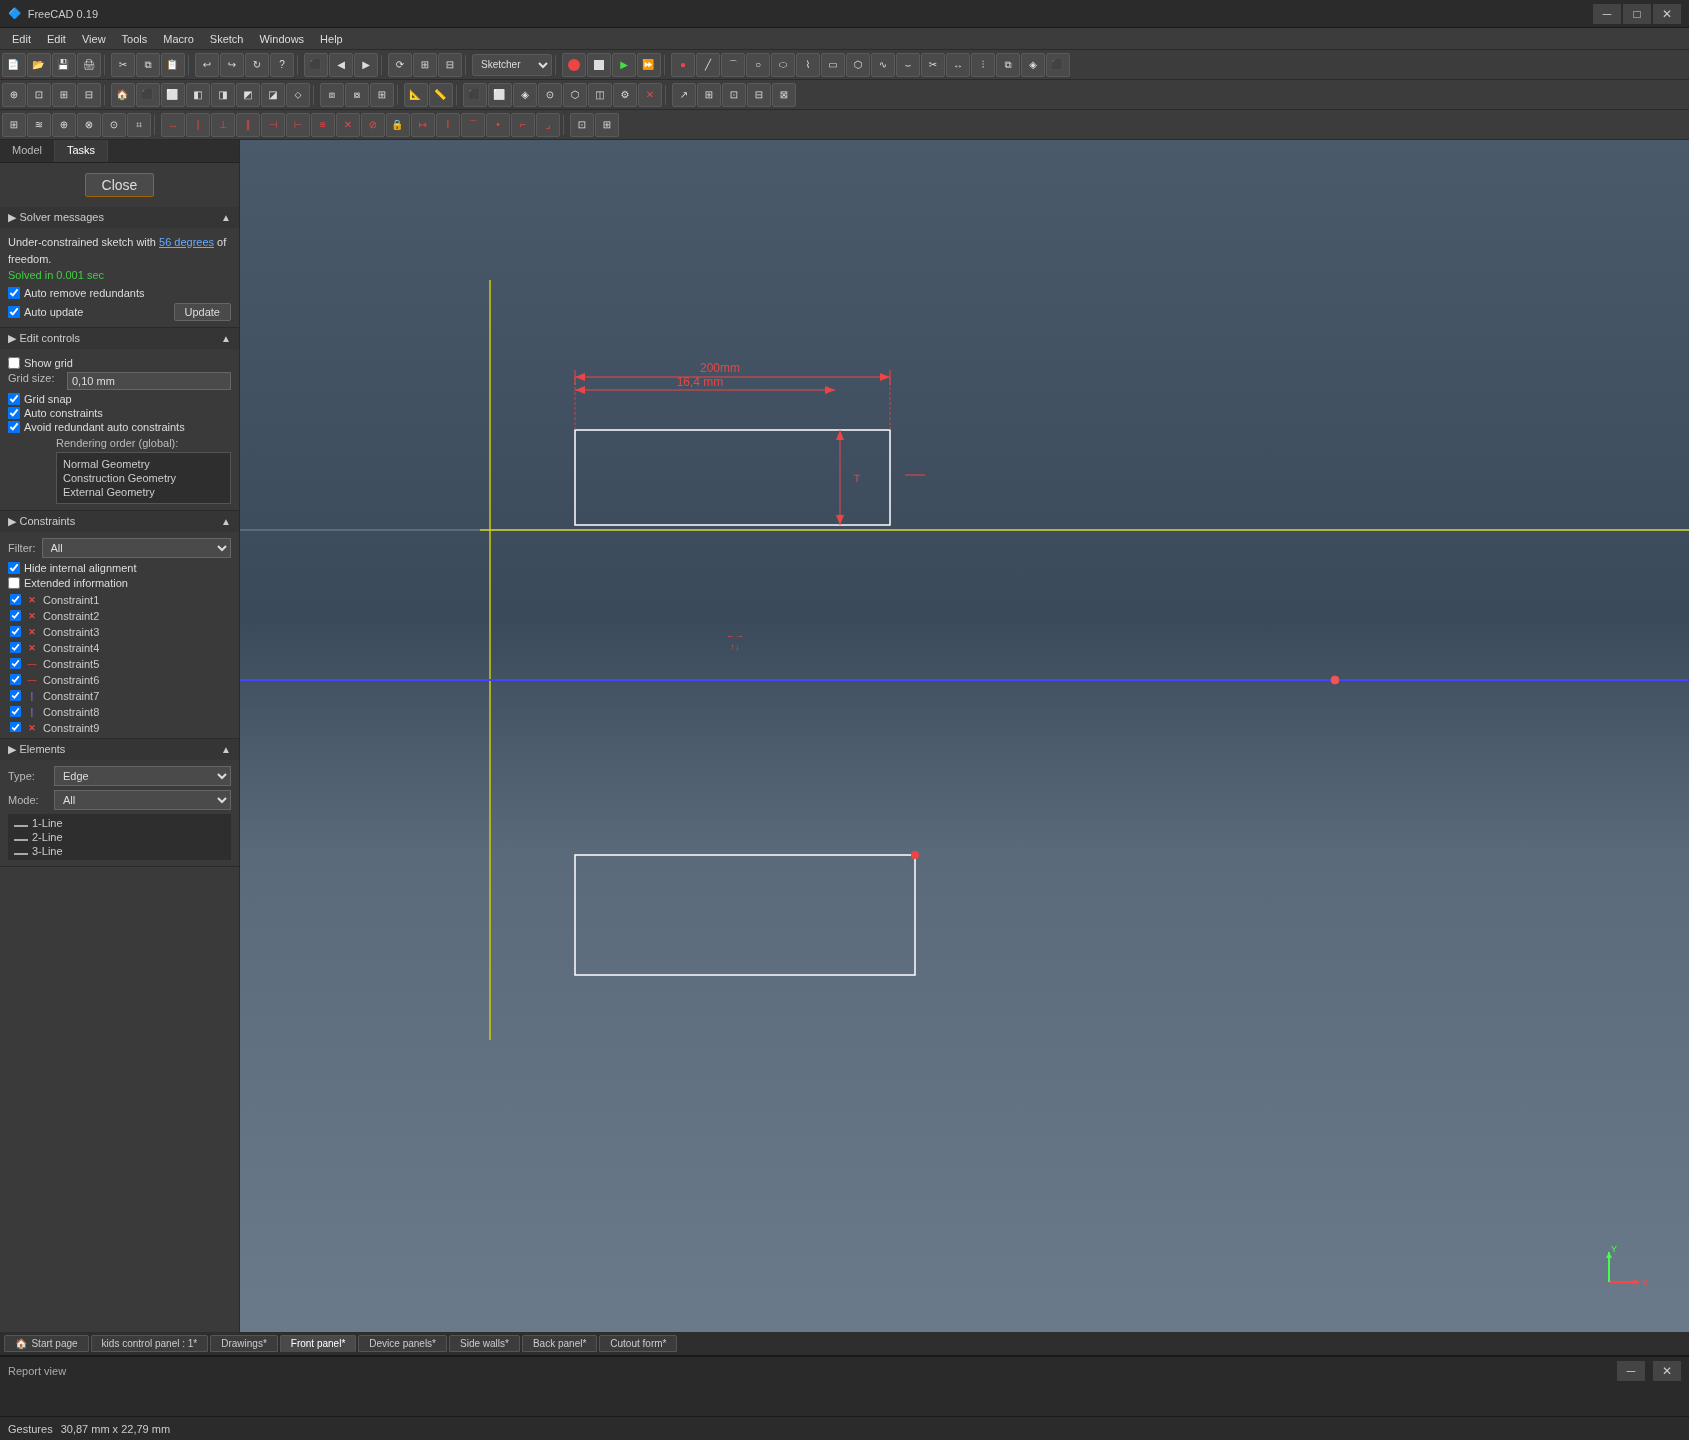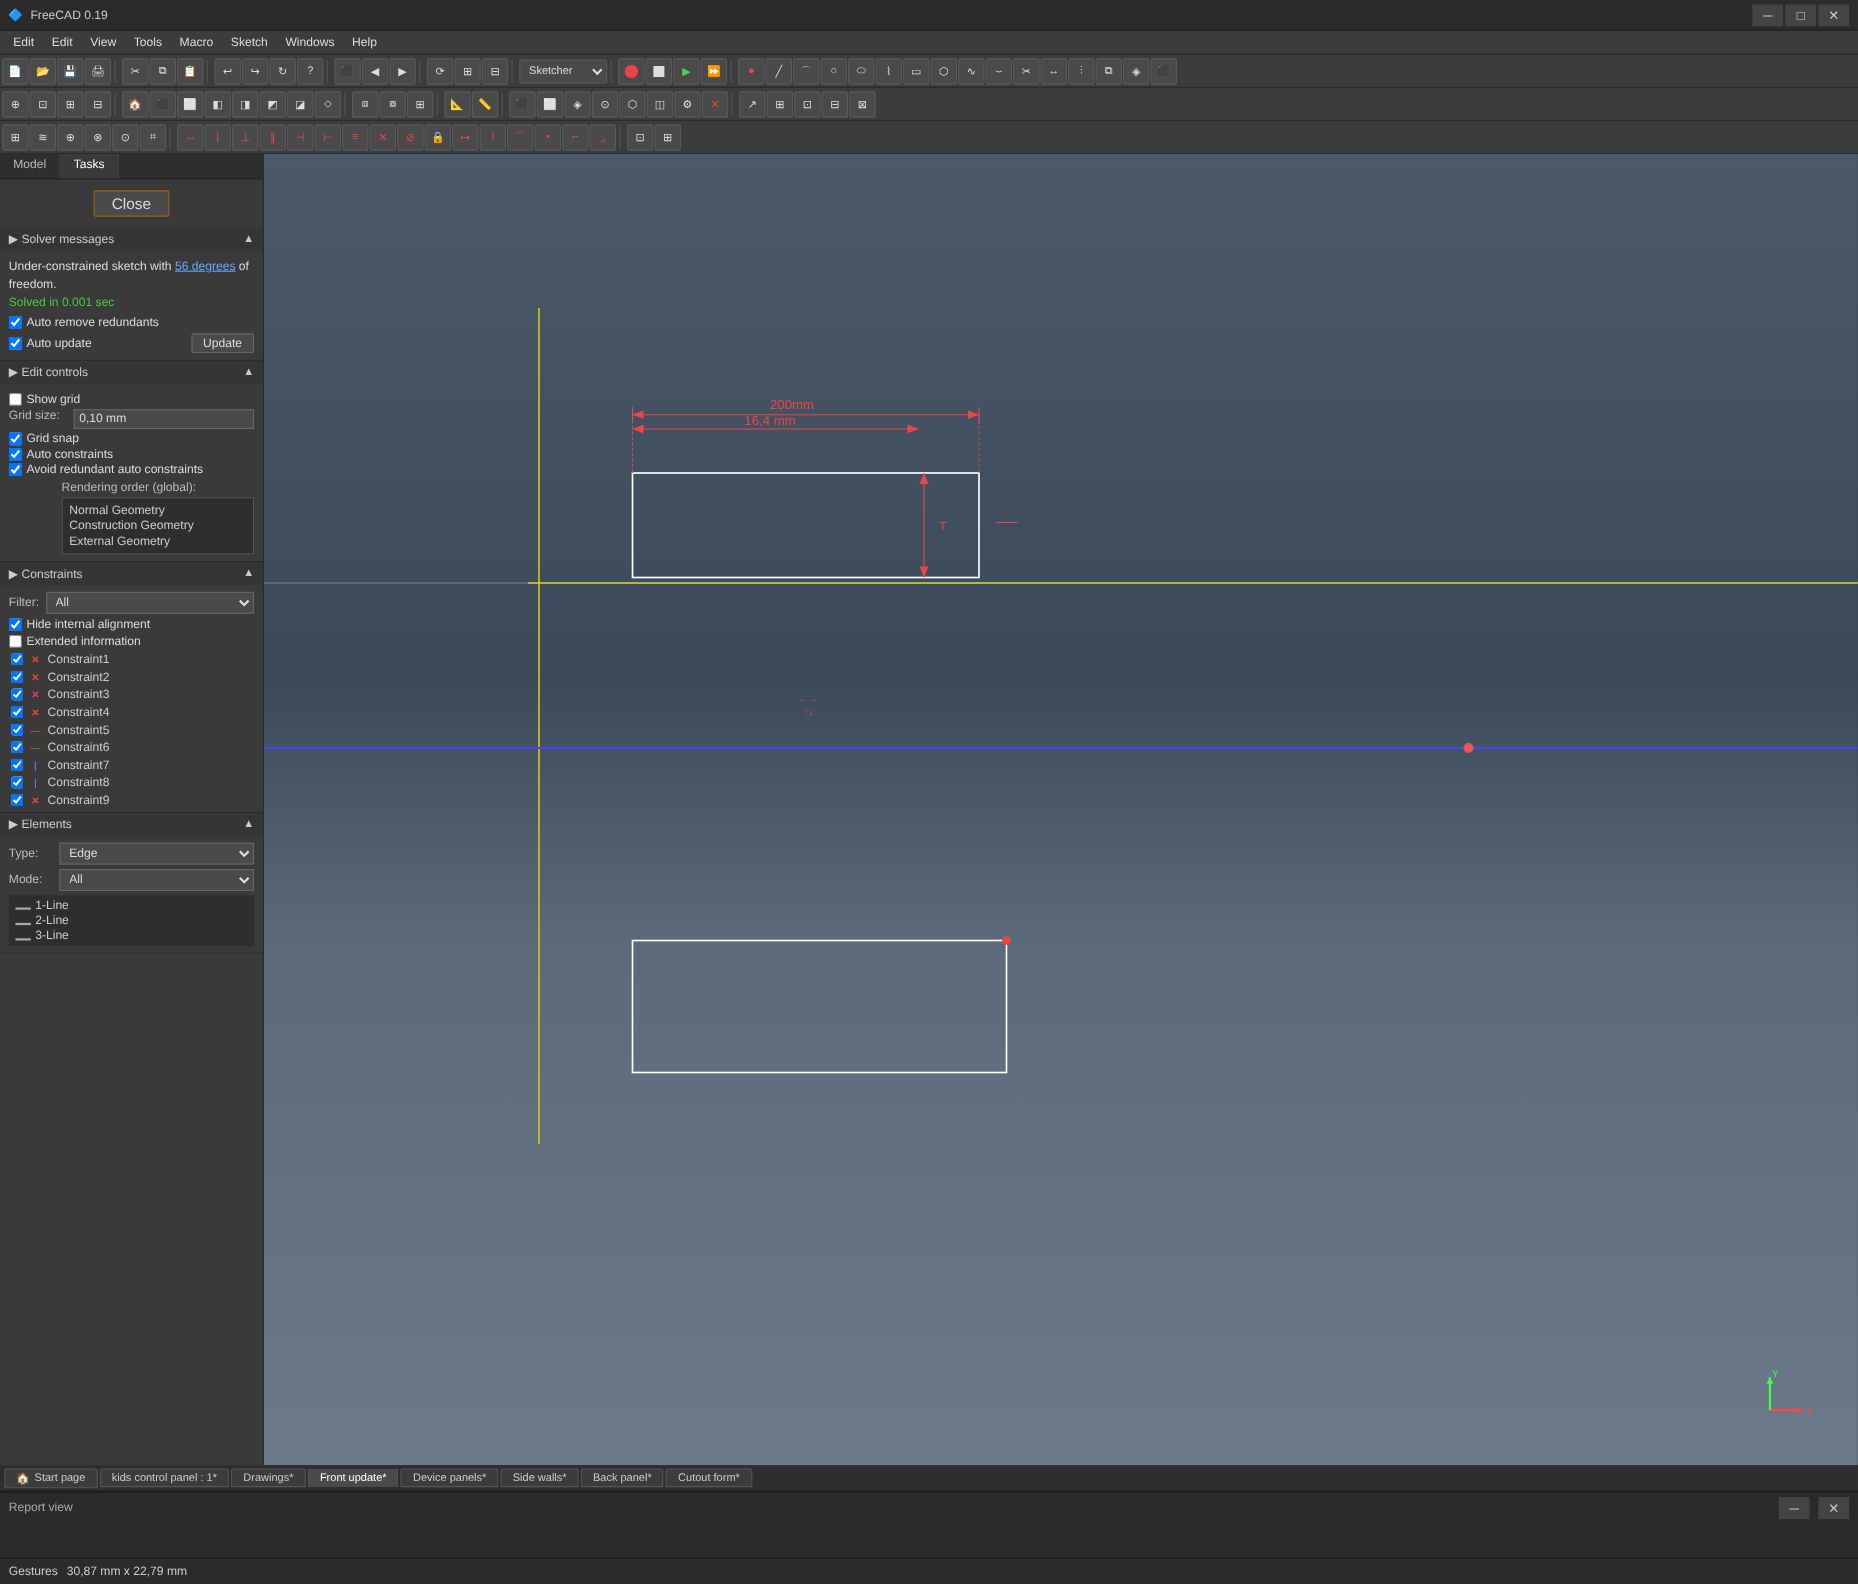--- a/index.html
+++ b/index.html
@@ -513,21 +513,21 @@
     <span>🏠</span>
     <span>Start page</span>
   </div>
   <div class="doc-tab">
     <span>kids control panel : 1*</span>
   </div>
   <div class="doc-tab">
     <span>Drawings*</span>
   </div>
   <div class="doc-tab active">
-    <span>Front update*</span>
+    <span>Front panel*</span>
   </div>
   <div class="doc-tab">
     <span>Device panels*</span>
   </div>
   <div class="doc-tab">
     <span>Side walls*</span>
   </div>
   <div class="doc-tab">
     <span>Back panel*</span>
   </div>

